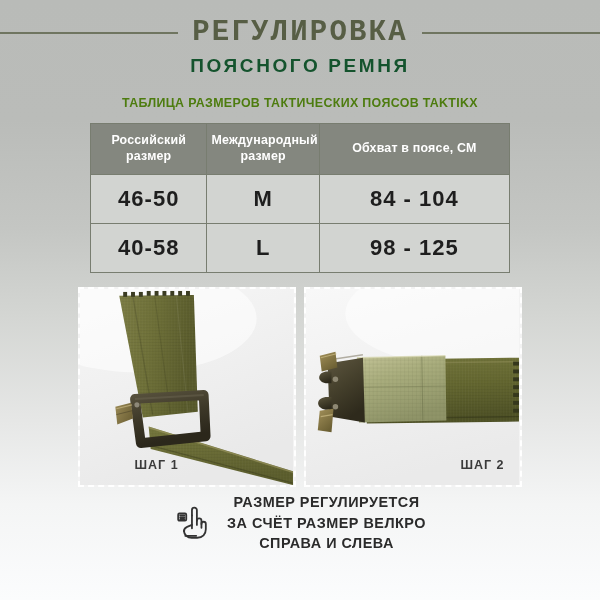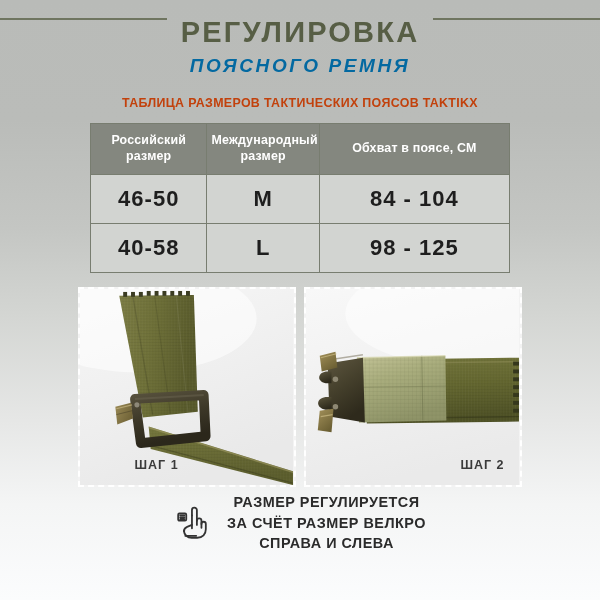--- a/index.html
+++ b/index.html
@@ -8,35 +8,35 @@
     font-family:"Liberation Sans", sans-serif;
     background: linear-gradient(to bottom,
         #b9bbb8 0%, #babcb9 20%, #c4c6c3 38%,
         #d3d5d2 52%, #e6e7e6 70%, #f4f5f5 84%, #fbfcfd 100%);
     position:relative; overflow:hidden;
   }
 
   
   .header { padding-top:18px; text-align:center; position:relative; }
   .title-row {
-    display:flex; align-items:flex-start; justify-content:center;
-    gap:14px; width:100%;
+    display:flex; align-items:center; justify-content:center;
+    gap:14px; width:100%;font-family:Liberation Mono, monospace;
   }
   .rule { height:2px; background:#6f7560; flex:1 1 auto; }
   .title-main {
     font-size:29px; font-weight:bold; letter-spacing:2.2px;
     color:#575e45; white-space:nowrap; line-height:1;
   }
   .title-sub {
     margin-top:9px; font-size:19px; font-weight:bold;
-    letter-spacing:2.6px; color:#0369a1; line-height:1;font-style:italic;
+    letter-spacing:2.6px; color:#14532d; line-height:1;
   }
   .subtitle {
     margin-top:21px; font-size:12.4px; font-weight:bold;
-    letter-spacing:0.35px; color:#c2410c;
+    letter-spacing:0.35px; color:#4d7c0f;
   }
 
   
   .table-wrap { margin:13px auto 0; width:420px; }
   table { width:100%; border-collapse:collapse; table-layout:fixed; }
   th, td { border:1.6px solid #787d70; text-align:center; }
   thead th {
     background:#84877f; color:#ffffff;
     font-size:12.4px; font-weight:bold; line-height:1.28;
     padding:9px 4px; letter-spacing:0.2px;

